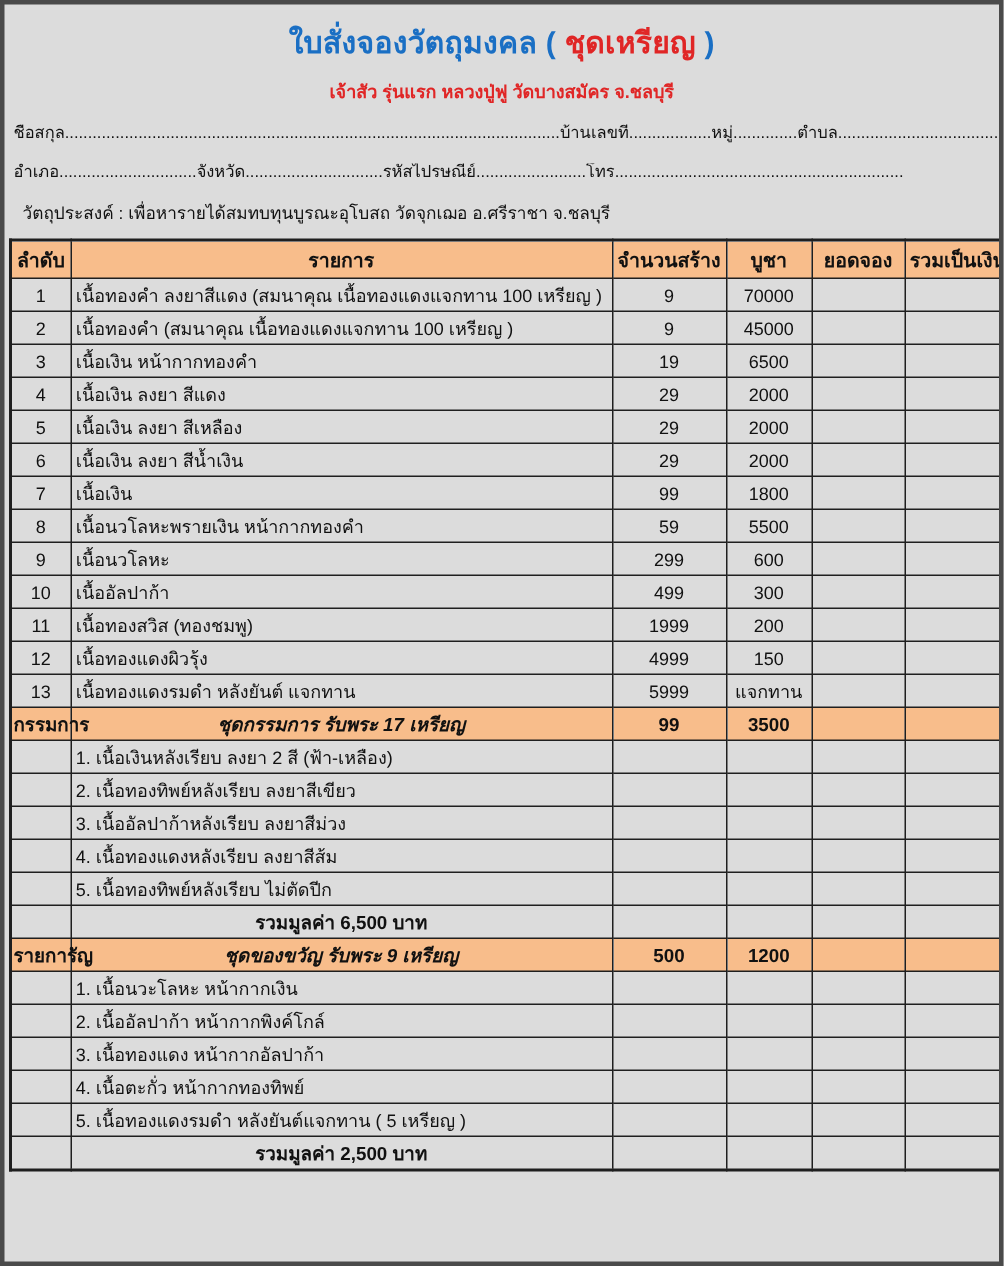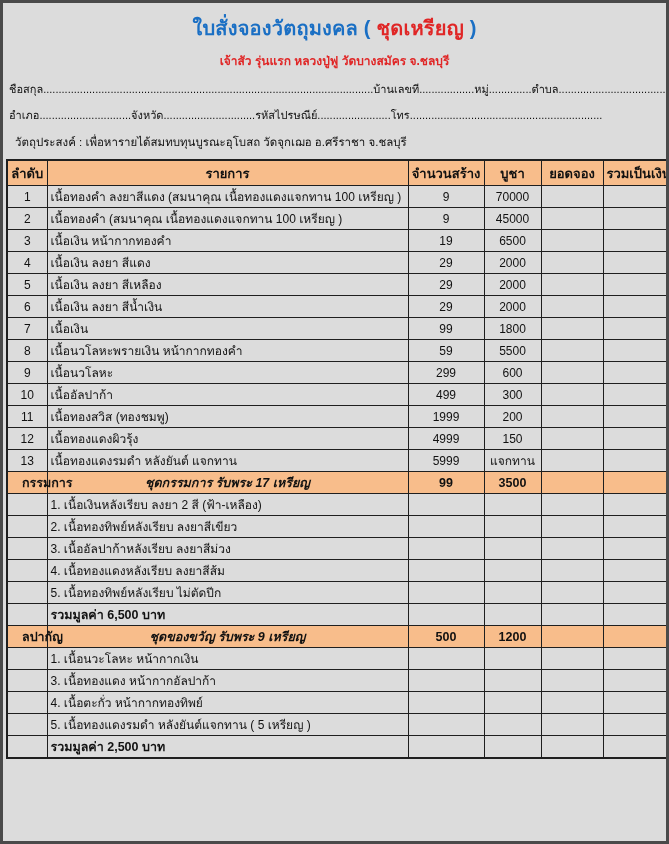--- a/index.html
+++ b/index.html
@@ -45,23 +45,23 @@
     background:var(--orange,#f8bd8b);
     font-weight:bold;font-size:13px;height:24px;
     text-align:center;
   }
   td.no,td.qty,td.price,td.booked,td.total{text-align:center;}
   td.name{text-align:left;}
   tr.section td{
     background:var(--orange,#f8bd8b);
     font-weight:bold;font-size:12.5px;
   }
-  tr.section td.no{text-align:left;padding:0 14px;overflow:visible;margin-top:12px;}
+  tr.section td.no{text-align:left;padding:0 1px;overflow:visible;margin-top:12px;}
   tr.section td.name{text-align:center;font-style:italic;}
-  tr.total td.name{text-align:left;font-weight:bold;font-size:12.5px;}
+  tr.total td.name{text-align:center;font-weight:bold;font-size:12.5px;}
 </style>
 </head>
 <body style="--page-bg: #dcdcdc; --frame: #4a4a4a; --orange: #f8bd8b; --blue: #1a6fc4; --red: #e02626; --cell-border: #1f1f1f;">
 
 <div class="title"><span>ใบสั่งจองวัตถุมงคล ( </span><span class="red">ชุดเหรียญ</span><span> )</span></div>
 
 <div class="subtitle">เจ้าสัว รุ่นแรก หลวงปู่ฟู วัดบางสมัคร จ.ชลบุรี</div>
 
 <div class="form-line">ชื่อสกุล............................................................................................................บ้านเลขที่..................หมู่..............ตำบล......................................</div>
 <div class="form-line">อำเภอ..............................จังหวัด..............................รหัสไปรษณีย์........................โทร...............................................................</div>
@@ -241,37 +241,45 @@
       </tr>
       <tr class="total">
         <td class="no"></td>
         <td class="name">รวมมูลค่า 6,500 บาท</td>
         <td class="qty"></td>
         <td class="price"></td>
         <td class="booked"></td>
         <td class="total"></td>
       </tr>
       <tr class="section">
-        <td class="no">ลปากัญ</td>
+        <td class="no">รายการัญ</td>
         <td class="name">ชุดของขวัญ รับพระ 9 เหรียญ</td>
         <td class="qty">500</td>
         <td class="price">1200</td>
         <td class="booked"></td>
         <td class="total"></td>
       </tr>
       <tr class="sub">
         <td class="no"></td>
         <td class="name">1. เนื้อนวะโลหะ หน้ากากเงิน</td>
         <td class="qty"></td>
         <td class="price"></td>
         <td class="booked"></td>
         <td class="total"></td>
       </tr>
       <tr class="sub">
         <td class="no"></td>
+        <td class="name">2. เนื้ออัลปาก้า หน้ากากพิงค์โกล์</td>
+        <td class="qty"></td>
+        <td class="price"></td>
+        <td class="booked"></td>
+        <td class="total"></td>
+      </tr>
+      <tr class="sub">
+        <td class="no"></td>
         <td class="name">3. เนื้อทองแดง หน้ากากอัลปาก้า</td>
         <td class="qty"></td>
         <td class="price"></td>
         <td class="booked"></td>
         <td class="total"></td>
       </tr>
       <tr class="sub">
         <td class="no"></td>
         <td class="name">4. เนื้อตะกั่ว หน้ากากทองทิพย์</td>
         <td class="qty"></td>

